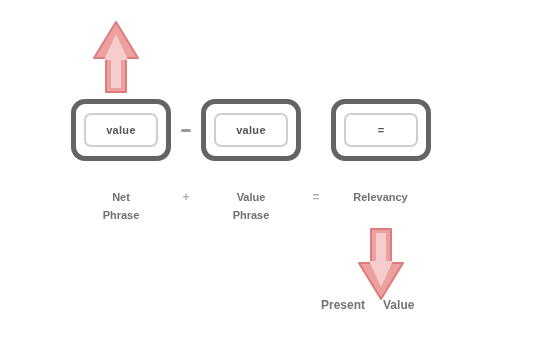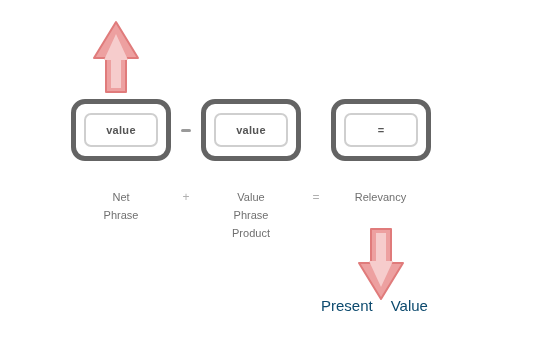--- a/index.html
+++ b/index.html
@@ -90,20 +90,21 @@
 
   
   .captions-row {
     position: absolute;
     left: 55px;
     top: 188px;
     width: 385px;
     height: 80px;
     display: flex;
     align-items: flex-start;
+    font-weight: bold;
   }
 
   .caption {
     width: 100px;
     flex: none;
     text-align: center;
     font-size: 11px;
     color: #707070;
     line-height: 1.65;
   }
@@ -151,23 +152,23 @@
     position: absolute;
     left: 305px;
     top: 294px;
     width: 245px;
     height: 22px;
     display: flex;
     align-items: center;
   }
 
   .result-text {
-    font-size: 15px;
-    font-weight: normal;
-    color: #0c4a6e;
+    font-size: 12px;
+    font-weight: bold;
+    color: #737373;
     white-space: nowrap;
     line-height: 1;
   }
 
   .result-gap {
     width: 18px;
     flex: none;
   }
 </style>
 </head>
@@ -217,21 +218,20 @@
     <div class="caption">
       <span class="caption-line">Net</span>
       <span class="caption-line">Phrase</span>
     </div>
 
     <div class="op-gap">+</div>
 
     <div class="caption">
       <span class="caption-line">Value</span>
       <span class="caption-line">Phrase</span>
-      <span class="caption-line">Product</span>
     </div>
 
     <div class="op-gap">=</div>
 
     <div class="caption wide">
       <span class="caption-line">Relevancy</span>
     </div>
 
   </div>
 

